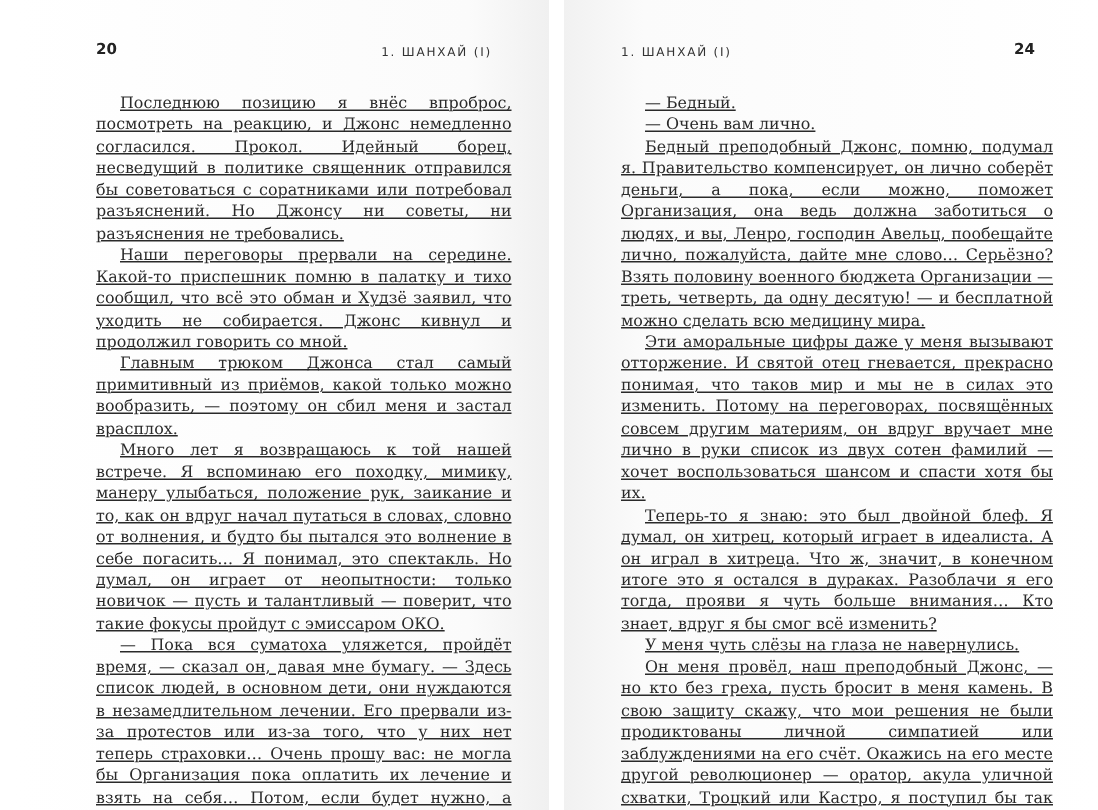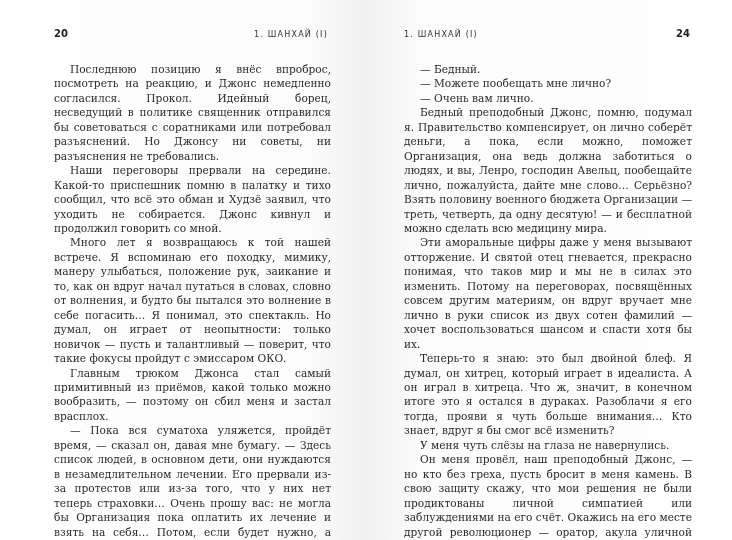--- a/index.html
+++ b/index.html
@@ -1,69 +1,68 @@
 <!DOCTYPE html>
 <html><head>
 <meta charset="utf-8">
 <style>
   html, body { margin:0; padding:0; }
   body {
     width:732px; height:540px; background:#ffffff; position:relative; overflow:hidden;
     font-family:"DejaVu Serif","Liberation Serif",serif; color:#2a2a2a;
   }
   .spread { position:absolute; inset:0; display:flex; }
-  .page { position:relative; width:366px; height:540px; background:#fcfcfc; }
+  .page { position:relative; width:366px; height:540px; background:#fcfcfc;margin-left:10px; }
   .page.left { background:linear-gradient(to right,#ffffff 0%,#fbfbfb 85%,#f0f0f0 100%); }
   .page.right { background:linear-gradient(to left,#ffffff 0%,#fbfbfb 85%,#f1f1f1 100%); }
   .header {
     position:absolute; top:30px; height:14px;
     font-family:"DejaVu Sans","Liberation Sans",sans-serif; font-size:8px;
     letter-spacing:1.2px; color:#333;
   }
   .left .header { left:54px; right:38px; }
   .right .header { left:38px; right:42px; }
   .header .folio { font-size:10px; letter-spacing:0; color:#222; font-weight:bold; position:absolute; top:-2px; }
   .left .header .folio { left:0; }
   .left .header .running { position:absolute; right:0; top:0; }
   .right .header .running { position:absolute; left:0; top:0; }
   .right .header .folio { right:0; }
   .text {
     position:absolute; top:62px; font-size:10.6px; line-height:14.45px; text-align:justify;
   }
   .left .text { left:54px; width:277px; }
   .right .text { left:38px; width:288px; }
-  .text p { margin:0; text-indent:16px; }
+  .text p { margin:0; text-indent:16px;text-decoration:underline; }
 </style>
 </head>
 <body>
 
 <div class="spread">
   <div class="page left">
     <div class="header">
       <span class="folio">20</span>
       <span class="running">1. ШАНХАЙ (I)</span>
     </div>
     <div class="text">
       <p>Последнюю позицию я внёс впроброс, посмотреть на реакцию, и Джонс немедленно согласился. Прокол. Идейный борец, несведущий в политике священник отправился бы советоваться с соратниками или потребовал разъяснений. Но Джонсу ни советы, ни разъяснения не требовались.</p>
       <p>Наши переговоры прервали на середине. Какой-то приспешник помню в палатку и тихо сообщил, что всё это обман и Худзё заявил, что уходить не собирается. Джонс кивнул и продолжил говорить со мной.</p>
+      <p>Главным трюком Джонса стал самый примитивный из приёмов, какой только можно вообразить, — поэтому он сбил меня и застал врасплох.</p>
       <p>Много лет я возвращаюсь к той нашей встрече. Я вспоминаю его походку, мимику, манеру улыбаться, положение рук, заикание и то, как он вдруг начал путаться в словах, словно от волнения, и будто бы пытался это волнение в себе погасить… Я понимал, это спектакль. Но думал, он играет от неопытности: только новичок — пусть и талантливый — поверит, что такие фокусы пройдут с эмиссаром ОКО.</p>
-      <p>Главным трюком Джонса стал самый примитивный из приёмов, какой только можно вообразить, — поэтому он сбил меня и застал врасплох.</p>
       <p>— Пока вся суматоха уляжется, пройдёт время, — сказал он, давая мне бумагу. — Здесь список людей, в основном дети, они нуждаются в незамедлительном лечении. Его прервали из-за протестов или из-за того, что у них нет теперь страховки… Очень прошу вас: не могла бы Организация пока оплатить их лечение и взять на себя… Потом, если будет нужно, а лекарства дорогие, я уверен, новое правительство компенсирует, я сам соберу деньги, если будет нужно…</p>
 
     </div>
   </div>
 
   <div class="page right">
     <div class="header">
       <span class="running">1. ШАНХАЙ (I)</span>
       <span class="folio">24</span>
     </div>
     <div class="text">
       <p>— Бедный.</p>
-      <p>— Можете пообещать мне лично?</p>
       <p>— Очень вам лично.</p>
       <p>Бедный преподобный Джонс, помню, подумал я. Правительство компенсирует, он лично соберёт деньги, а пока, если можно, поможет Организация, она ведь должна заботиться о людях, и вы, Ленро, господин Авельц, пообещайте лично, пожалуйста, дайте мне слово… Серьёзно? Взять половину военного бюджета Организации — треть, четверть, да одну десятую! — и бесплатной можно сделать всю медицину мира.</p>
       <p>Эти аморальные цифры даже у меня вызывают отторжение. И святой отец гневается, прекрасно понимая, что таков мир и мы не в силах это изменить. Потому на переговорах, посвящённых совсем другим материям, он вдруг вручает мне лично в руки список из двух сотен фамилий — хочет воспользоваться шансом и спасти хотя бы их.</p>
       <p>Теперь-то я знаю: это был двойной блеф. Я думал, он хитрец, который играет в идеалиста. А он играл в хитреца. Что ж, значит, в конечном итоге это я остался в дураках. Разоблачи я его тогда, прояви я чуть больше внимания… Кто знает, вдруг я бы смог всё изменить?</p>
       <p>У меня чуть слёзы на глаза не навернулись.</p>
       <p>Он меня провёл, наш преподобный Джонс, — но кто без греха, пусть бросит в меня камень. В свою защиту скажу, что мои решения не были продиктованы личной симпатией или заблуждениями на его счёт. Окажись на его месте другой революционер — оратор, акула уличной схватки, Троцкий или Кастро, я поступил бы так же.</p>
 
     </div>
   </div>
 </div>

